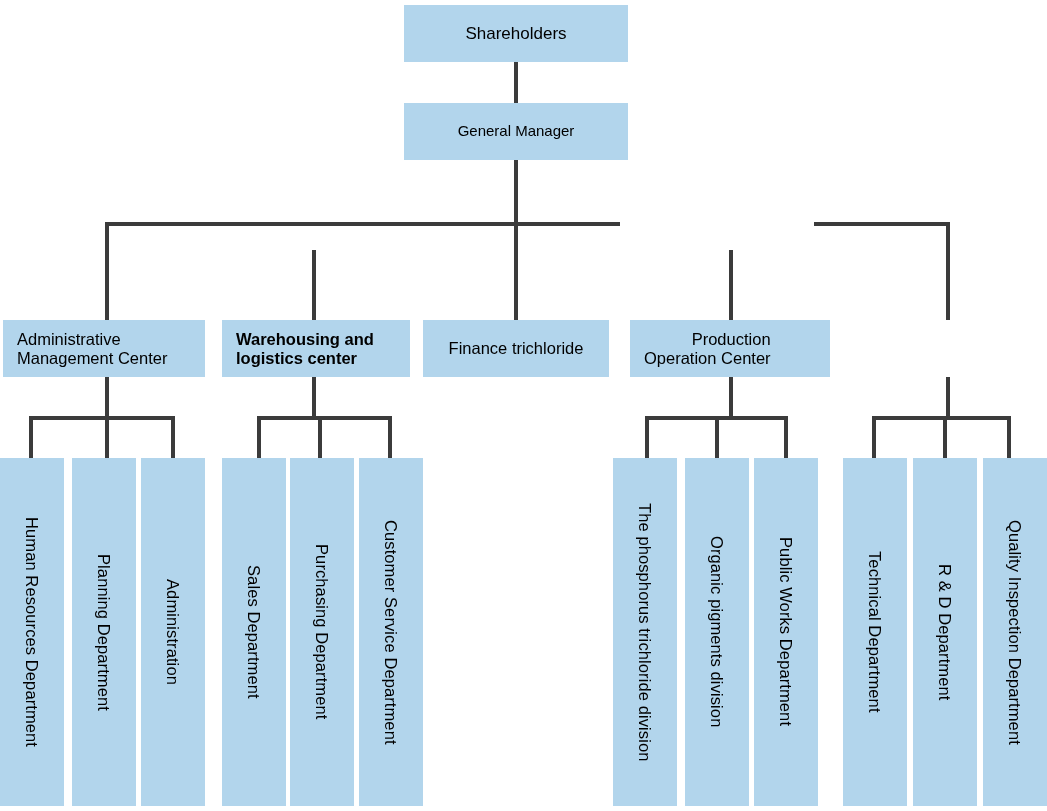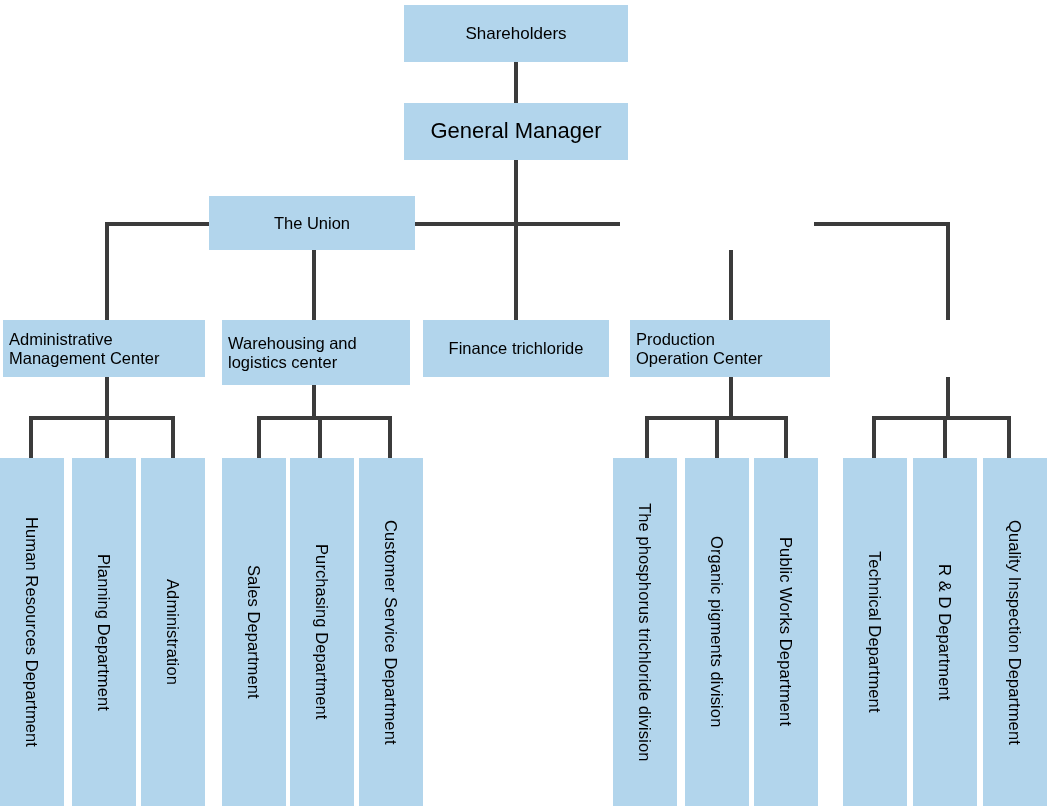--- a/index.html
+++ b/index.html
@@ -27,31 +27,31 @@
     align-items: center;
     justify-content: center;
     text-align: center;
     color: #000000;
     font-size: 16.5px;
     line-height: 1.12;
     padding: 2px 4px;
     z-index: 3;
   }
   .node.level1 { font-size: 17px; }
-  .node.level2 { font-size: 22px; }
+  .node.level2 { font-size: 15px; }
   .node.level3 { font-size: 16.5px; }
   .node .label {
     display: block;
     white-space: pre-line;
   }
   
   .node.alignleft {
     justify-content: flex-start;
     text-align: left;
-    padding-left: 6px;
+    padding-left: 14px;
   }
   
   .node.vert {
     align-items: center;
     justify-content: center;
     padding: 0;
   }
   .node.vert .label {
     writing-mode: vertical-rl;
     text-orientation: mixed;
@@ -114,36 +114,33 @@
   <div class="conn v" style="left:1007px; top:416px; height:44px;"></div>
 
   <div class="node level1" style="left:404px; top:5px; width:224px; height:57px;">
     <span class="label">Shareholders</span>
   </div>
 
   <div class="node level2" style="left:404px; top:103px; width:224px; height:57px;">
     <span class="label">General Manager</span>
   </div>
 
-  <div class="node level3" style="left:209px; top:196px; width:206px; height:54px;">
-    <span class="label">The Union</span>
-  </div>
 
   <div class="node level3 alignleft" style="left:3px; top:320px; width:202px; height:57px;">
     <span class="label">Administrative
 Management Center</span>
   </div>
-  <div class="node level3 alignleft" style="left:222px; top:320px; width:188px; height:65px;">
+  <div class="node level3 alignleft" style="left:222px; top:320px; width:188px; height:57px;font-weight:bold;">
     <span class="label">Warehousing and
 logistics center</span>
   </div>
   <div class="node level3" style="left:423px; top:320px; width:186px; height:57px;">
     <span class="label">Finance trichloride</span>
   </div>
-  <div class="node level3 alignleft" style="left:630px; top:320px; width:200px; height:57px;">
+  <div class="node level3 alignleft" style="left:630px; top:320px; width:200px; height:57px;text-align:right;">
     <span class="label">Production
 Operation Center</span>
   </div>
 
   <div class="node vert" style="left:0px; top:458px; width:64px; height:348px;">
     <span class="label">Human Resources Department</span>
   </div>
   <div class="node vert" style="left:72px; top:458px; width:64px; height:348px;">
     <span class="label">Planning Department</span>
   </div>

